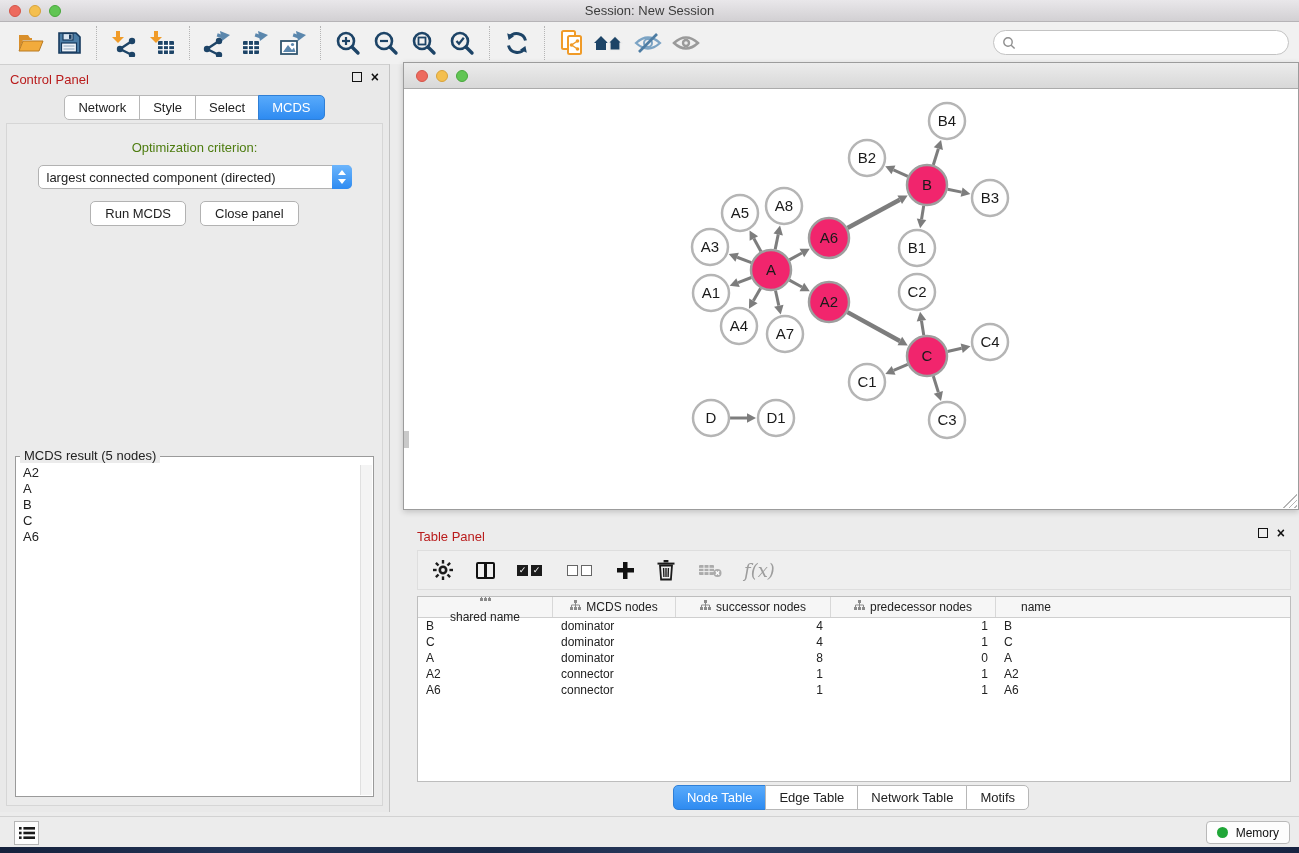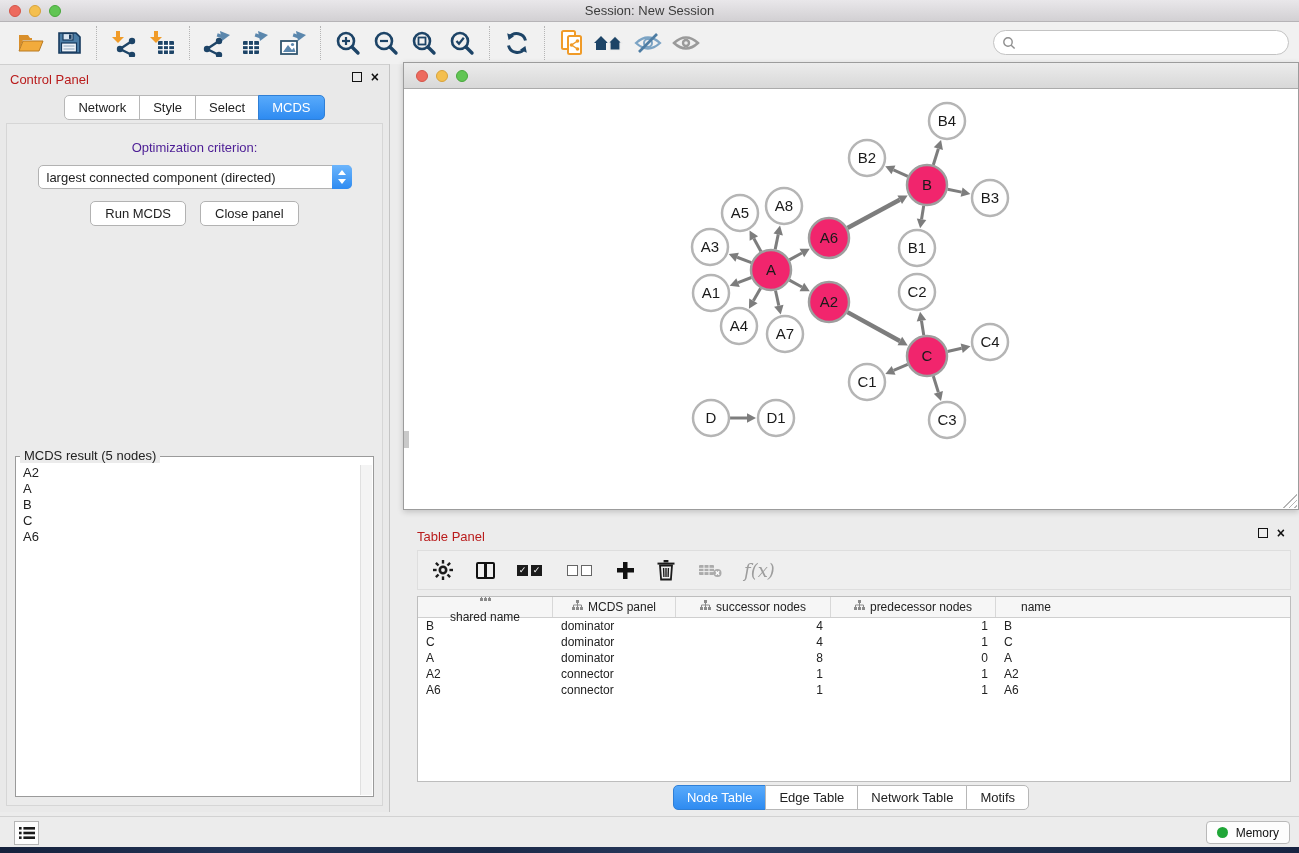--- a/index.html
+++ b/index.html
@@ -30,21 +30,21 @@
   .cpanel .wctrl{right:10px;}
   .floatbox{width:10px;height:10px;border:1.6px solid #111;background:transparent;}
   .closex{font-weight:bold;font-size:14px;color:#111;line-height:10px;}
   .tabrow{display:flex;justify-content:center;margin-top:2px;}
   .seg{display:inline-flex;}
   .seg .tab{padding:4px 13px;font-size:13px;background:#fff;border:1px solid #b7b7b7;margin-left:-1px;color:#222;}
   .seg .tab:first-child{border-radius:5px 0 0 5px;margin-left:0;}
   .seg .tab:last-child{border-radius:0 5px 5px 0;}
   .seg .tab.sel{background:linear-gradient(#58aafb,#2e8bf1);border-color:#2f7fd6;color:#fff;}
   .cpcontent{position:absolute;left:6px;right:6px;top:58px;bottom:6px;background:#ebebeb;border:1px solid #d6d6d6;}
-  .optlabel{text-align:center;font-size:13px;margin-top:16px;color:#4c1d95;}
+  .optlabel{text-align:center;font-size:13px;margin-top:16px;color:#4d7c0f;}
   .dropdown{position:relative;margin:10px auto 0;width:314px;height:24px;background:#fff;border:1px solid #b2b2b2;border-radius:5px;display:flex;align-items:center;}
   .dropdown .val{font-size:13px;padding-left:8px;flex:1;white-space:nowrap;overflow:hidden;}
   .stepper{width:20px;height:24px;margin-right:-1px;background:linear-gradient(#6cb5fc,#2e8bf1);border-radius:0 5px 5px 0;position:relative;}
   .stepper:before{content:"";position:absolute;left:6px;top:5px;border-left:4px solid transparent;border-right:4px solid transparent;border-bottom:5px solid #fff;}
   .stepper:after{content:"";position:absolute;left:6px;bottom:5px;border-left:4px solid transparent;border-right:4px solid transparent;border-top:5px solid #fff;}
   .btnrow{display:flex;justify-content:center;gap:14px;margin-top:12px;}
   .pushbtn{background:#fff;border:1px solid #b2b2b2;border-radius:5px;font-size:13px;padding:4px 14px;color:#222;font-family:inherit;}
   .fieldset{position:absolute;left:8px;right:8px;top:332px;bottom:8px;border:1px solid #9a9a9a;background:#fff;}
   .fieldset .legend{position:absolute;top:-9px;left:4px;background:#ebebeb;padding:0 4px;font-size:13px;color:#222;}
   .mcdslist{position:absolute;left:1px;right:13px;top:8px;bottom:1px;background:#fff;font-size:13px;}
@@ -585,21 +585,21 @@
                   <rect x="8" y="7" width="3" height="3"></rect>
                 </g>
                 <g stroke="#8a8a8a" stroke-width="1">
                   <line x1="5.5" y1="3" x2="5.5" y2="5"></line>
                   <line x1="1.5" y1="5" x2="9.5" y2="5"></line>
                   <line x1="1.5" y1="5" x2="1.5" y2="7"></line>
                   <line x1="5.5" y1="5" x2="5.5" y2="7"></line>
                   <line x1="9.5" y1="5" x2="9.5" y2="7"></line>
                 </g>
               </svg></span>
-            <span>MCDS panel</span>
+            <span>MCDS nodes</span>
           </div>
           <div class="th" style="width: 155px;">
             <span><svg width="11" height="11" viewBox="0 0 11 11">
                 <g fill="#8a8a8a">
                   <rect x="4" y="0" width="3" height="3"></rect>
                   <rect x="0" y="7" width="3" height="3"></rect>
                   <rect x="4" y="7" width="3" height="3"></rect>
                   <rect x="8" y="7" width="3" height="3"></rect>
                 </g>
                 <g stroke="#8a8a8a" stroke-width="1">

